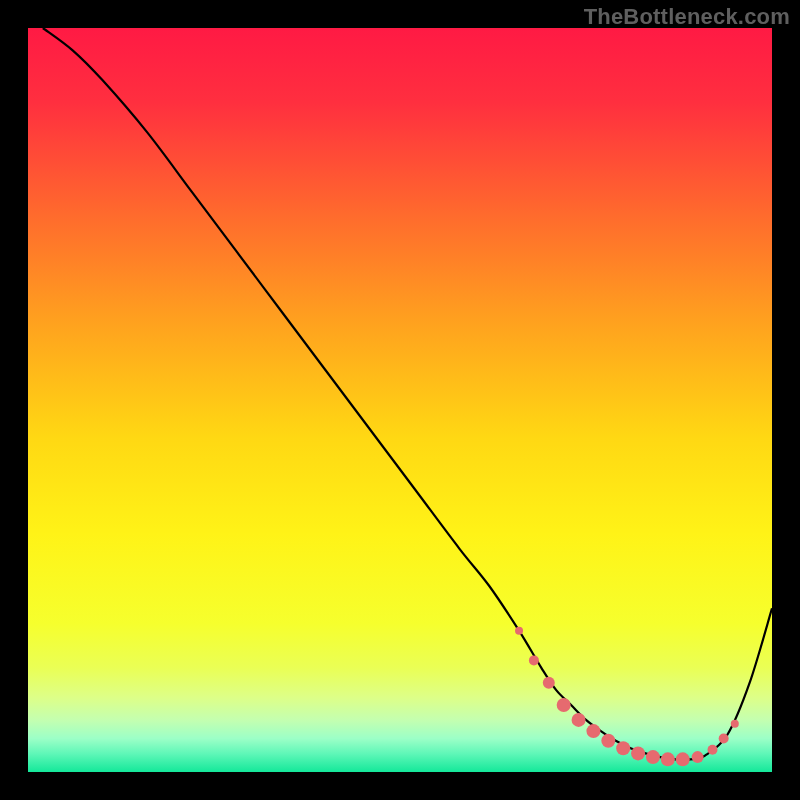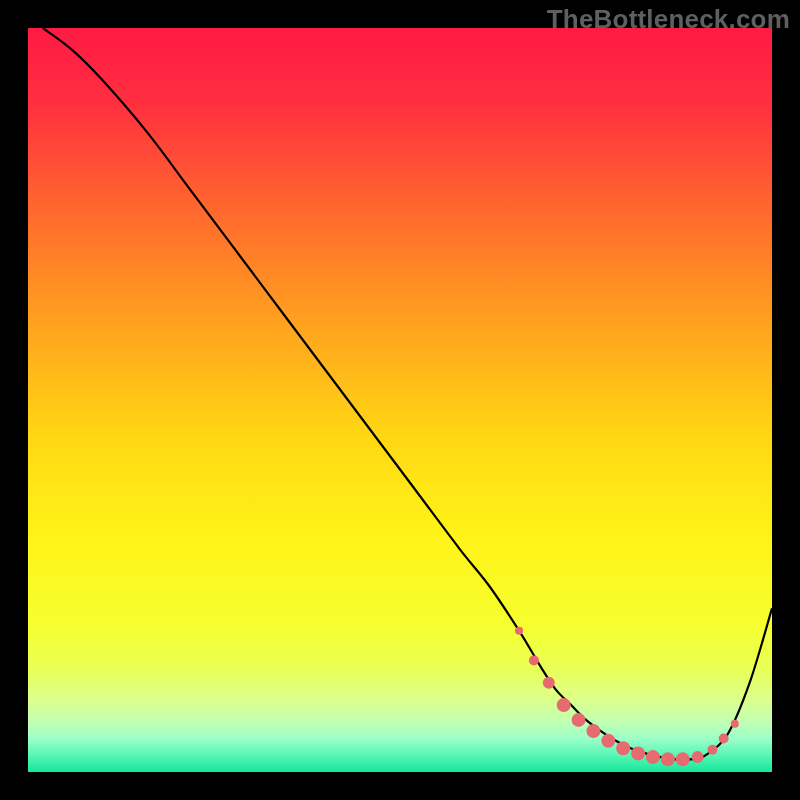--- a/index.html
+++ b/index.html
@@ -14,21 +14,21 @@
   .frame {
     position: relative;
     width: 800px;
     height: 800px;
     background: #000;
   }
   .watermark {
     position: absolute;
     top: 4px;
     right: 10px;
-    font-size: 26px;
+    font-size: 22px;
     font-weight: 600;
     color: #5f5f5f;
     letter-spacing: 0.2px;
     z-index: 10;
   }
   .plot-wrap {
     position: absolute;
     left: 28px;
     top: 28px;
     width: 744px;

